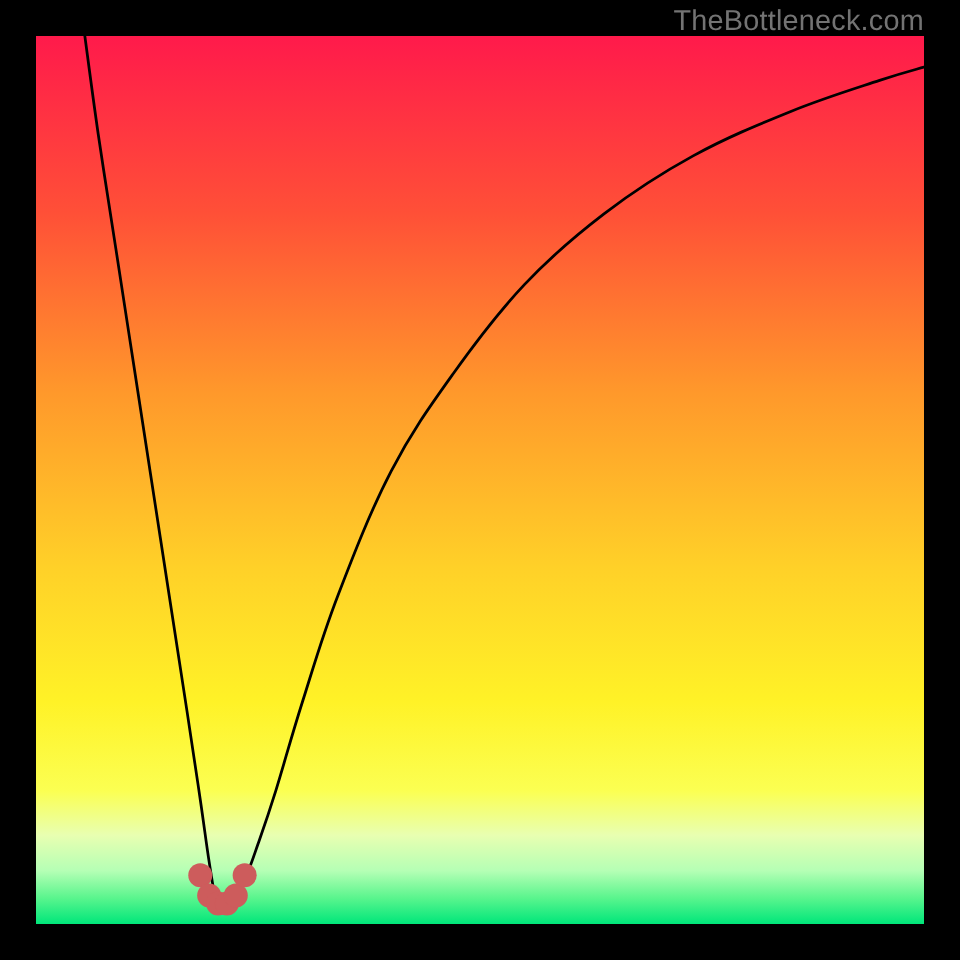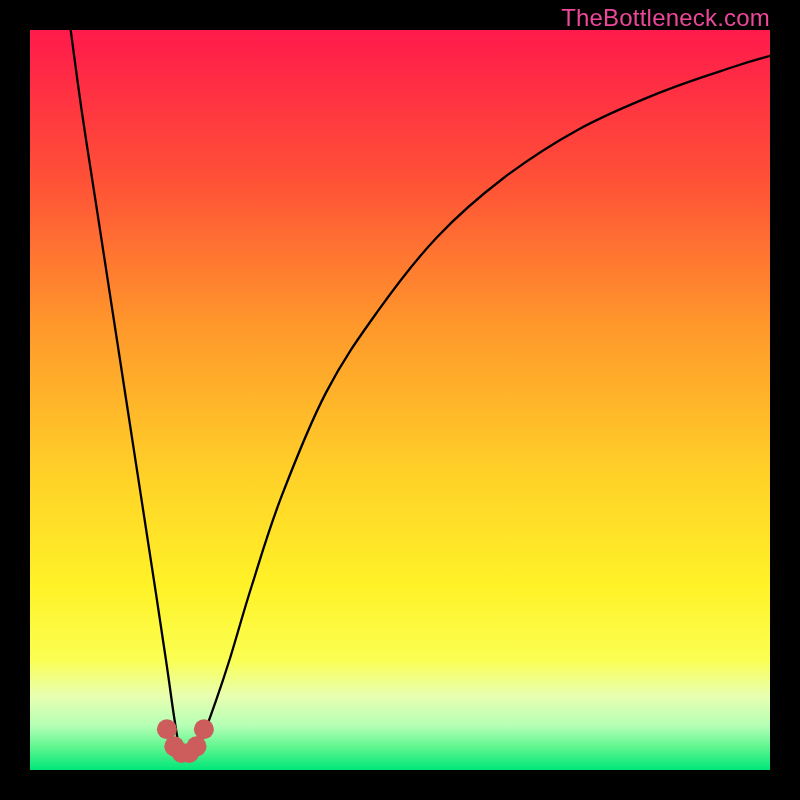--- a/index.html
+++ b/index.html
@@ -22,21 +22,21 @@
     left: 30px;
     top: 30px;
     width: 740px;
     height: 740px;
     overflow: hidden;
   }
   .watermark {
     position: absolute;
     top: 4px;
     right: 30px;
-    color: #ec4899;
+    color: #737373;
     font-size: 24px;
     font-weight: 500;
     letter-spacing: 0.2px;
     user-select: none;
   }
   svg { display:block; }
 </style>
 </head>
 <body>
 

